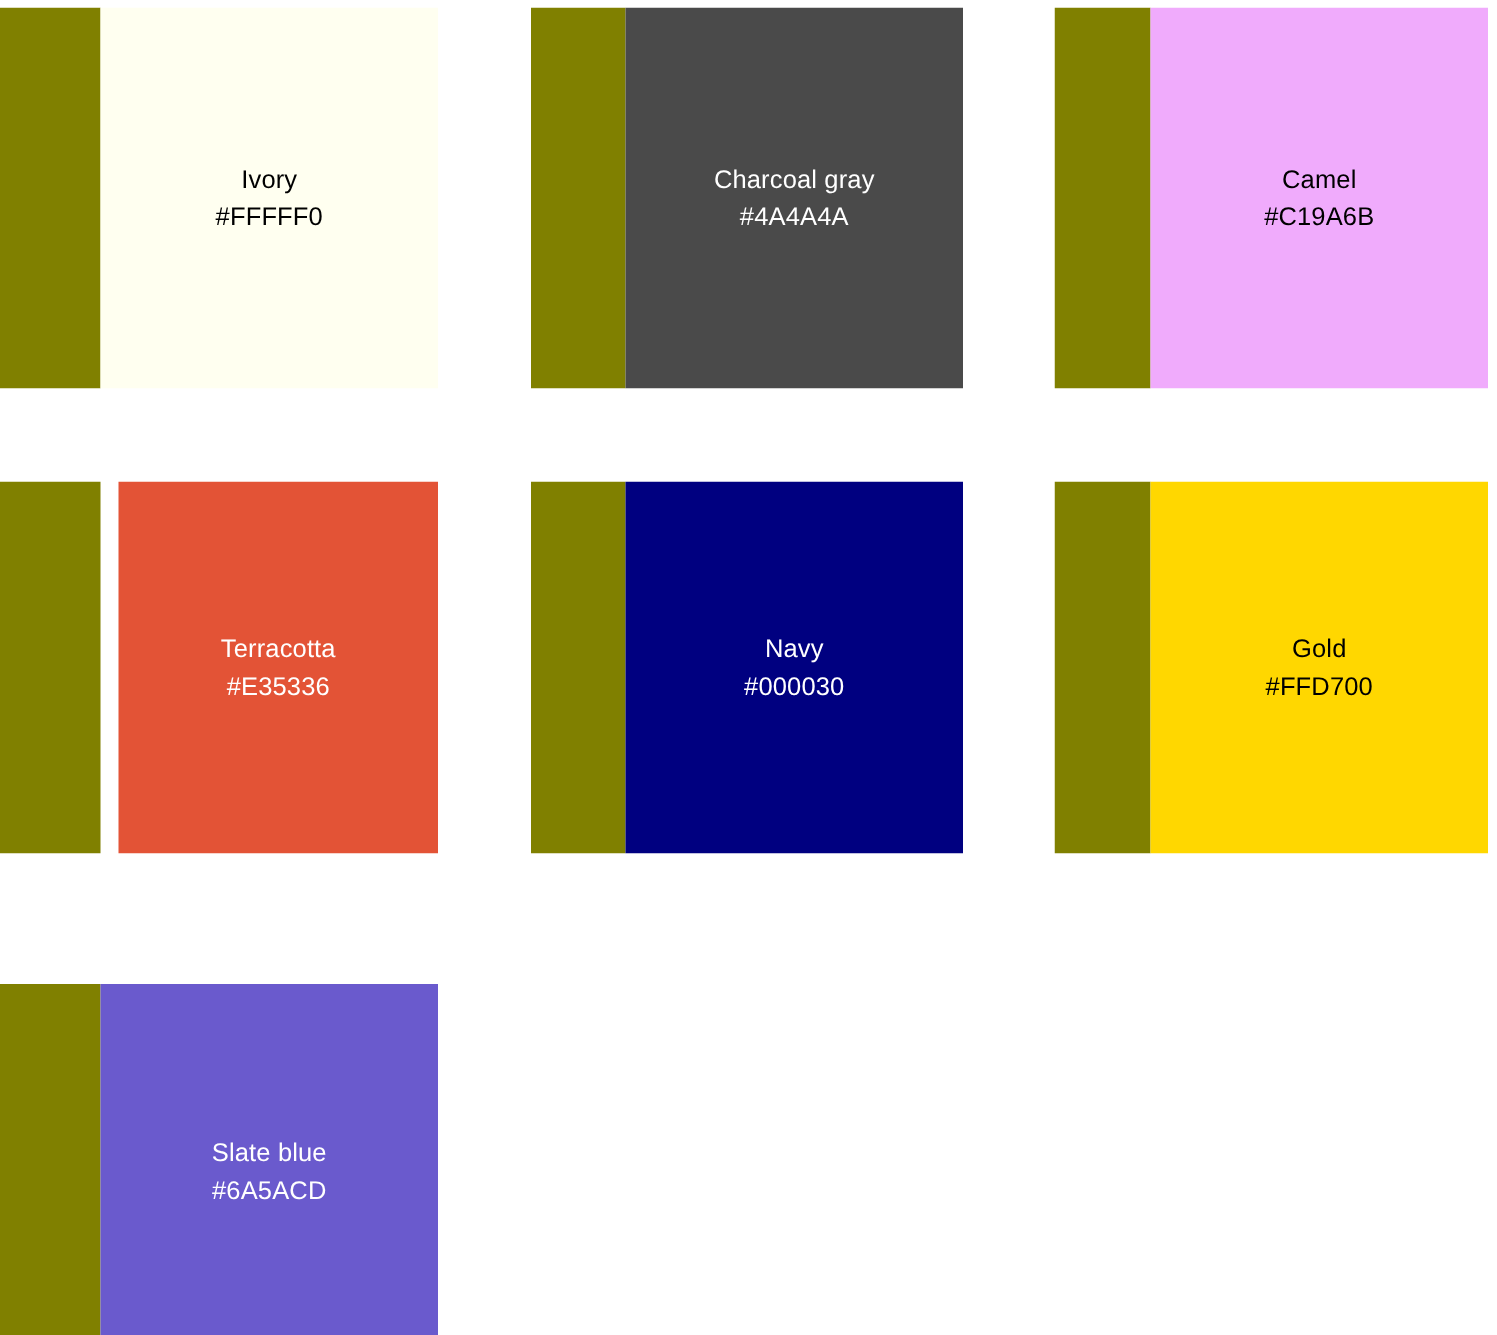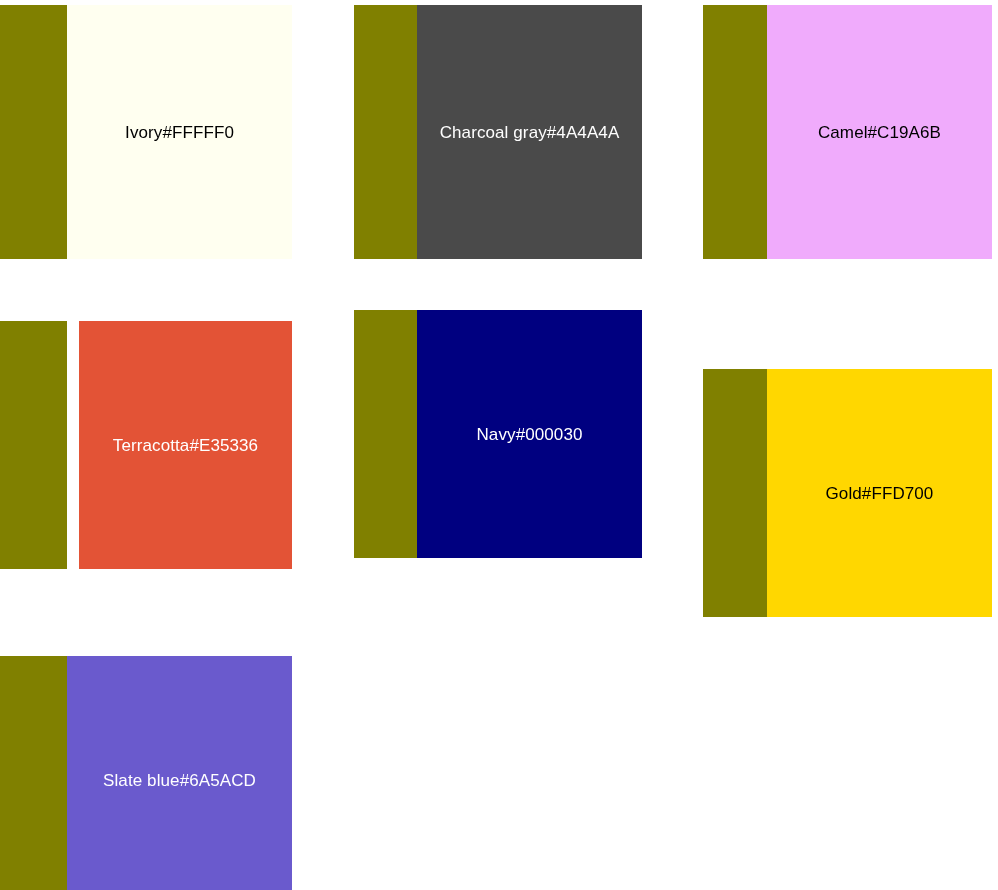--- a/index.html
+++ b/index.html
@@ -28,21 +28,21 @@
     overflow: hidden;
   }
   .accent-bar {
     flex: 0 0 auto;
     height: 100%;
   }
   .swatch-body {
     flex: 1 1 auto;
     height: 100%;
     display: flex;
-    flex-direction: row;
+    flex-direction: column;
     align-items: center;
     justify-content: center;
     text-align: center;
   }
   .swatch-name {
     font-size: 17px;
     line-height: 25px;
     letter-spacing: 0.1px;
     white-space: nowrap;
   }
@@ -78,28 +78,28 @@
         <div class="swatch-hex">#C19A6B</div>
       </div>
     </div>
     <div class="swatch-card" style="left: 0px; top: 321px; width: 292px; height: 248px; gap: 12px;">
       <div class="accent-bar" style="width: 67px; background: rgb(128, 128, 0);"></div>
       <div class="swatch-body" style="background: rgb(227, 83, 54); color: rgb(255, 255, 255);">
         <div class="swatch-name">Terracotta</div>
         <div class="swatch-hex">#E35336</div>
       </div>
     </div>
-    <div class="swatch-card" style="left: 354px; top: 310px; width: 288px; height: 248px;">
+    <div class="swatch-card" style="left: 354px; top: 321px; width: 288px; height: 248px;">
       <div class="accent-bar" style="width: 63px; background: rgb(128, 128, 0);"></div>
       <div class="swatch-body" style="background: rgb(0, 0, 128); color: rgb(255, 255, 255);">
         <div class="swatch-name">Navy</div>
         <div class="swatch-hex">#000030</div>
       </div>
     </div>
-    <div class="swatch-card" style="left: 703px; top: 321px; width: 289px; height: 248px; margin-top: 48px;">
+    <div class="swatch-card" style="left: 703px; top: 321px; width: 289px; height: 248px;">
       <div class="accent-bar" style="width: 64px; background: rgb(128, 128, 0);"></div>
       <div class="swatch-body" style="background: rgb(255, 215, 0); color: rgb(0, 0, 0);">
         <div class="swatch-name">Gold</div>
         <div class="swatch-hex">#FFD700</div>
       </div>
     </div>
     <div class="swatch-card" style="left: 0px; top: 633px; width: 292px; height: 249px; margin-top: 23px;">
       <div class="accent-bar" style="width: 67px; background: rgb(128, 128, 0);"></div>
       <div class="swatch-body" style="background: rgb(106, 90, 205); color: rgb(255, 255, 255);">
         <div class="swatch-name">Slate blue</div>

